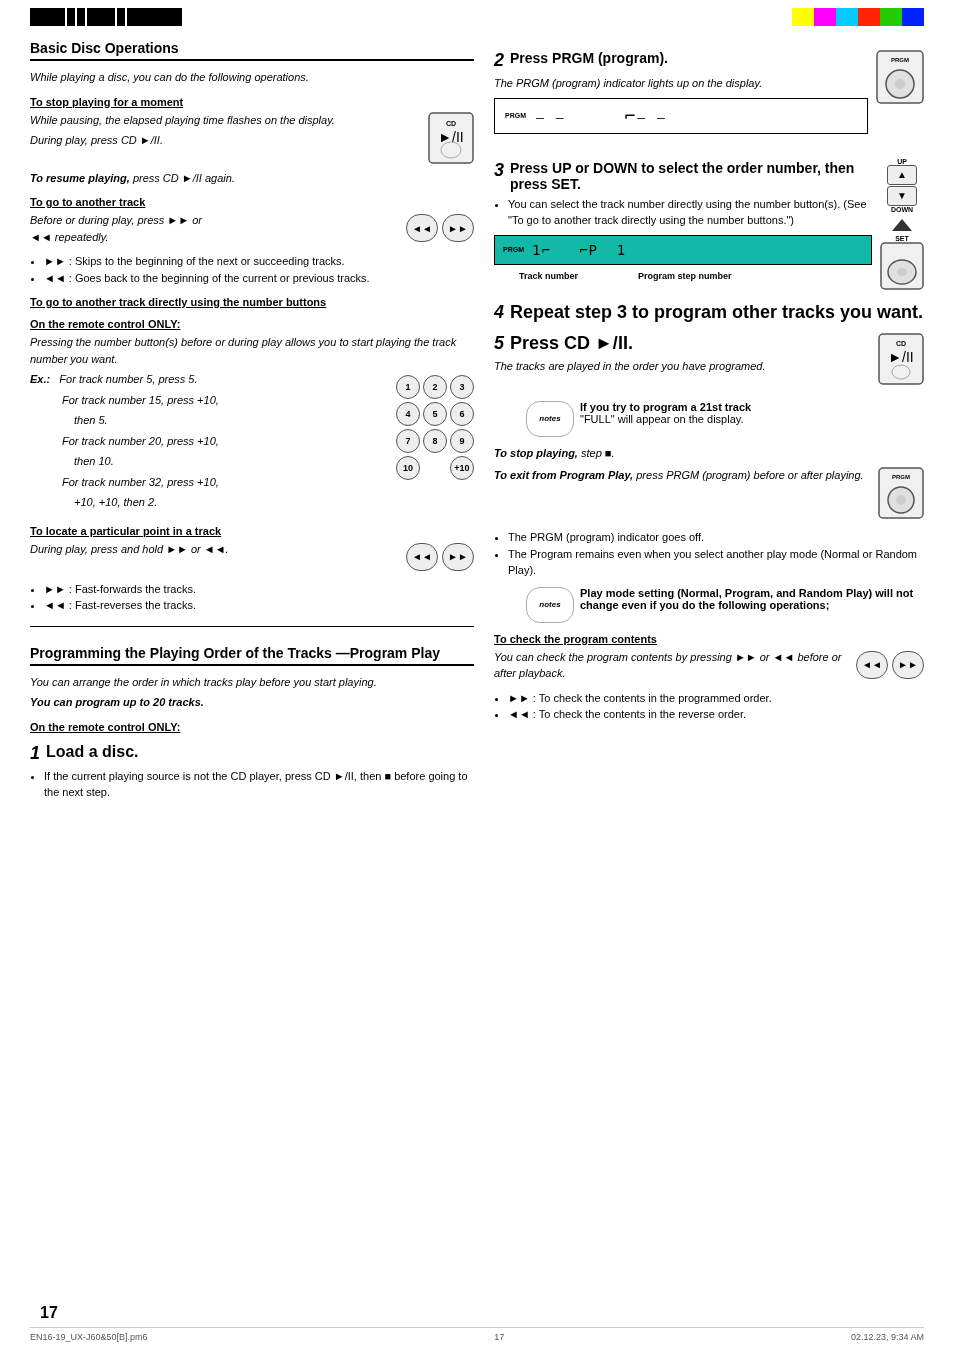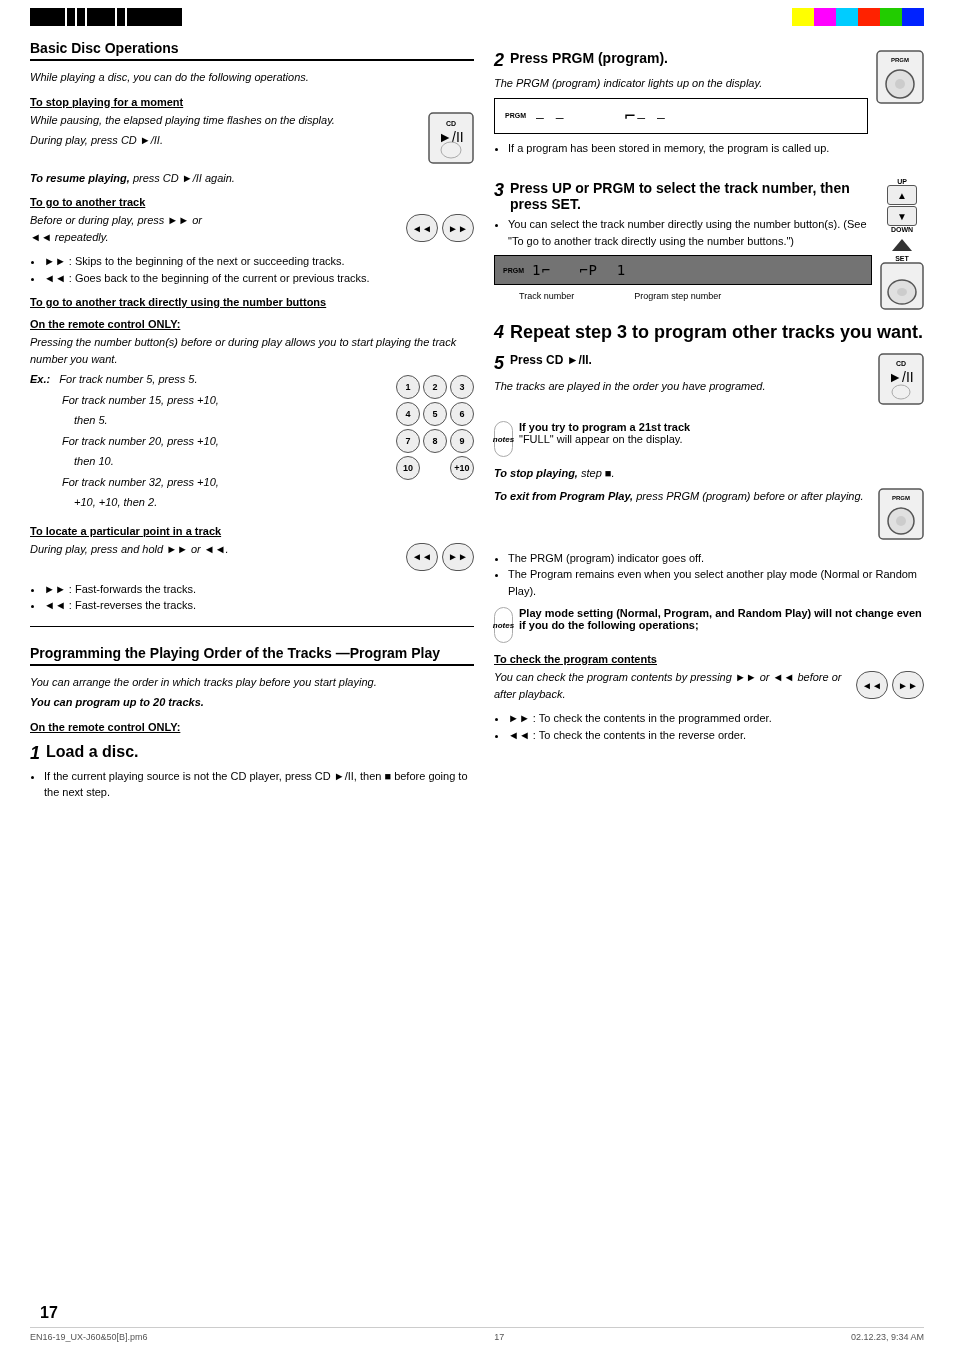--- a/index.html
+++ b/index.html
@@ -145,31 +145,32 @@
     }
 
     
     .track-display-box {
       border: 1.5px solid #000;
       padding: 4px 8px;
       margin: 6px 0;
       display: flex;
       align-items: center;
       gap: 8px;
-      background: #737373;
+      background: #14b8a6;
       min-height: 30px;
       font-family: monospace;
       font-size: 13px;
     }
     .track-display-labels {
       display: flex;
       gap: 60px;
       font-size: 9px;
       margin-top: 2px;
       padding-left: 25px;
+      font-weight: bold;
     }
     .nav-btn {
       width: 28px;
       height: 22px;
       border: 1px solid #555;
       background: #eee;
       display: flex;
       align-items: center;
       justify-content: center;
       font-size: 10px;
@@ -197,31 +198,32 @@
 
     
     .notes-box {
       display: flex;
       align-items: flex-start;
       gap: 6px;
       margin: 8px 0;
       border: none;
     }
     .notes-icon {
-      width: 19px;
+      width: 48px;
       height: 36px;
       border: 1.5px solid #aaa;
       border-radius: 14px;
       display: flex;
       align-items: center;
       justify-content: center;
       font-size: 8px;
       font-style: italic;
       font-weight: bold;
       flex-shrink: 0;
+      margin-left: 32px;
     }
 
     
     .page-number {
       font-size: 16px;
       font-weight: bold;
       position: absolute;
       bottom: 30px;
       left: 40px;
     }
@@ -432,31 +434,28 @@
         <span class="bold" style="font-size:14px">Press PRGM (program).</span>
       </div>
       <p class="body-text">The PRGM (program) indicator lights up on the display.</p>
 
       <div class="display-box">
         <span class="display-label">PRGM</span>
         <span style="font-family:monospace;font-size:13px;letter-spacing:2px">– –&nbsp;&nbsp;&nbsp;&nbsp;&nbsp;
           <span style="font-size:18px">⌐</span>– –</span>
       </div>
 
-      <ul class="bullet-list">
-        <li>If a program has been stored in memory, the program is called up.</li>
-      </ul>
     </div>
 
     <div class="step-block">
       <div style="display:flex;align-items:flex-start;gap:8px">
         <div>
           <div class="step-header">
             <span class="step-num italic">3</span>
-            <span class="bold" style="font-size:14px">Press UP or PRGM to select the track number, then press SET.</span>
+            <span class="bold" style="font-size:14px">Press UP or DOWN to select the order number, then press SET.</span>
           </div>
           <ul class="bullet-list">
             <li>You can select the track number directly using the number button(s). (See "To go to another track directly using the number buttons.")</li>
           </ul>
 
           <div class="track-display-box">
             <span class="display-label">PRGM</span>
             <span style="font-family:monospace;font-size:14px;letter-spacing:1px">1⌐&nbsp;&nbsp;&nbsp;⌐P&nbsp;&nbsp;1</span>
           </div>
           <div class="track-display-labels">
@@ -500,21 +499,21 @@
       <div class="right-icon-float">
         <svg width="46" height="52" viewBox="0 0 46 52">
           <rect x="1" y="1" width="44" height="50" rx="4" ry="4" fill="#f0f0f0" stroke="#555" stroke-width="1.5"></rect>
           <text x="23" y="13" text-anchor="middle" font-size="7" font-weight="bold" font-family="Arial">CD</text>
           <text x="23" y="29" text-anchor="middle" font-size="14" font-family="Arial">►/II</text>
           <ellipse cx="23" cy="39" rx="9" ry="7" fill="none" stroke="#aaa" stroke-width="1"></ellipse>
         </svg>
       </div>
       <div class="step-header">
         <span class="step-num italic">5</span>
-        <span class="bold" style="font-size:12px">Press CD ►/II.</span>
+        <span class="bold" style="font-size:18px">Press CD ►/II.</span>
       </div>
       <p class="body-text">The tracks are played in the order you have programed.</p>
     </div>
 
     <div class="notes-box">
       <div class="notes-icon">notes</div>
       <div>
         <span class="bold">If you try to program a 21st track</span>
         <br>
         <span>"FULL" will appear on the display.</span>

